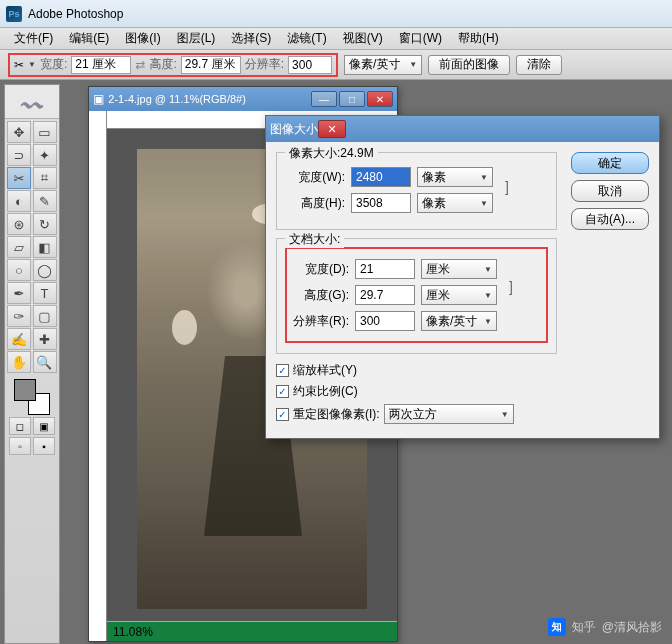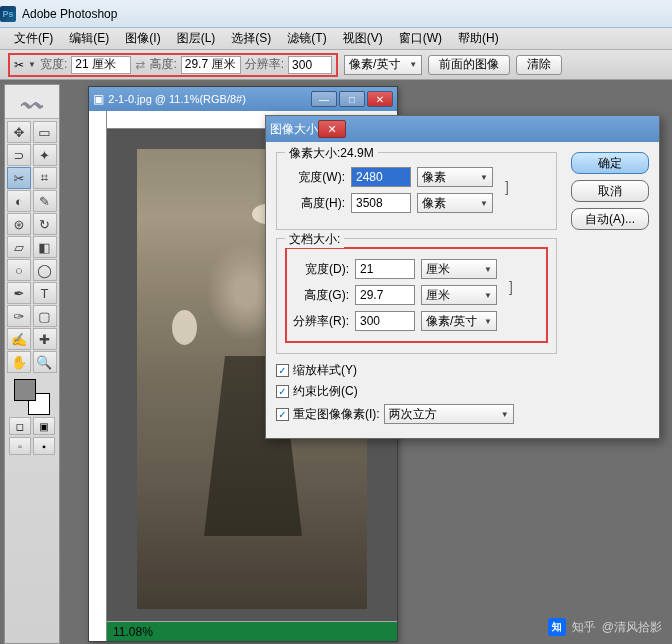--- a/index.html
+++ b/index.html
@@ -1,17 +1,17 @@
 <!DOCTYPE html>
 <html><head>
 <meta charset="utf-8">
 <style>
 *{margin:0;padding:0;box-sizing:border-box;font-family:"Microsoft YaHei",SimSun,Arial,sans-serif;font-size:12px}
 body{background:#f0f0f0;width:672px;height:644px;overflow:hidden;position:relative}
-.titlebar{height:28px;background:linear-gradient(#e8f0f8,#d4e4f0);border-bottom:1px solid #a0b8d0;display:flex;align-items:center;gap:6px}
+.titlebar{height:28px;background:linear-gradient(#e8f0f8,#d4e4f0);border-bottom:1px solid #a0b8d0;display:flex;align-items:center;padding-left:6px;gap:6px}
 .ps-icon{width:16px;height:16px;background:linear-gradient(135deg,#0a3d62,#1e6091);border-radius:2px;display:flex;align-items:center;justify-content:center;color:#5dade2;font-size:9px;font-weight:bold}
 .menubar{height:22px;background:linear-gradient(#e8e8e8,#d8d8d8);border-bottom:1px solid #b0b0b0;display:flex;align-items:center;padding-left:8px;gap:4px}
 .menu-item{padding:2px 6px;cursor:default}
 .optionbar{height:30px;background:linear-gradient(#e4e4e4,#d0d0d0);border-bottom:1px solid #a0a0a0;display:flex;align-items:center;padding:0 8px;gap:6px}
 .opt-hl{border:2px solid #e04040;padding:2px 4px;display:flex;align-items:center;gap:4px;height:24px}
 .opt-label{color:#606060}
 .opt-input{width:60px;height:18px;border:1px solid #a0a0a0;background:#fff;padding:0 3px}
 .opt-input.narrow{width:44px}
 .opt-drop{width:78px;height:20px;border:1px solid #909090;background:linear-gradient(#fff,#e8e8e8);padding:0 4px;display:flex;align-items:center;justify-content:space-between}
 .opt-btn{height:20px;padding:0 10px;border:1px solid #909090;background:linear-gradient(#fff,#e0e0e0);border-radius:3px}
@@ -150,21 +150,21 @@
         <div class="mini-btn">▫</div>
         <div class="mini-btn">▪</div>
       </div>
     </div>
   </div>
 
   <div class="canvas-area">
     <div class="doc-win">
       <div class="doc-title">
         <span>▣</span>
-        <span class="doc-title-txt">2-1-0.jpg @ 11.1%(RGB/8#)</span>
+        <span class="doc-title-txt">2-1-4.jpg @ 11.1%(RGB/8#)</span>
         <div class="win-btns">
           <div class="win-btn">—</div>
           <div class="win-btn">□</div>
           <div class="win-btn close">✕</div>
         </div>
       </div>
       <div class="doc-body">
         <div class="ruler-v"></div>
         <div class="doc-main">
           <div class="ruler-h"></div>

